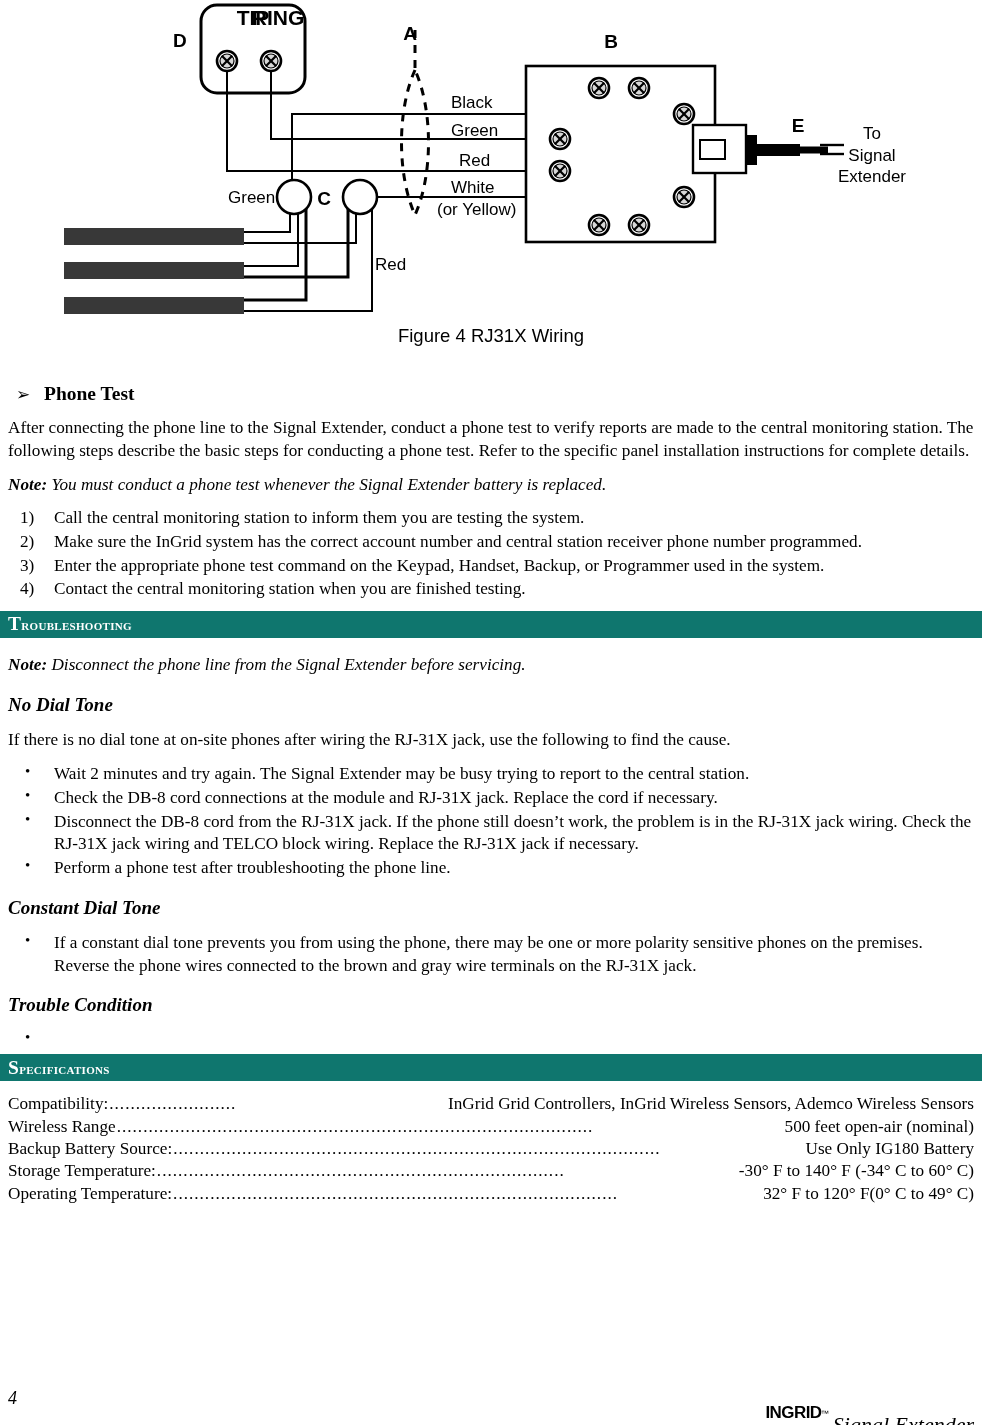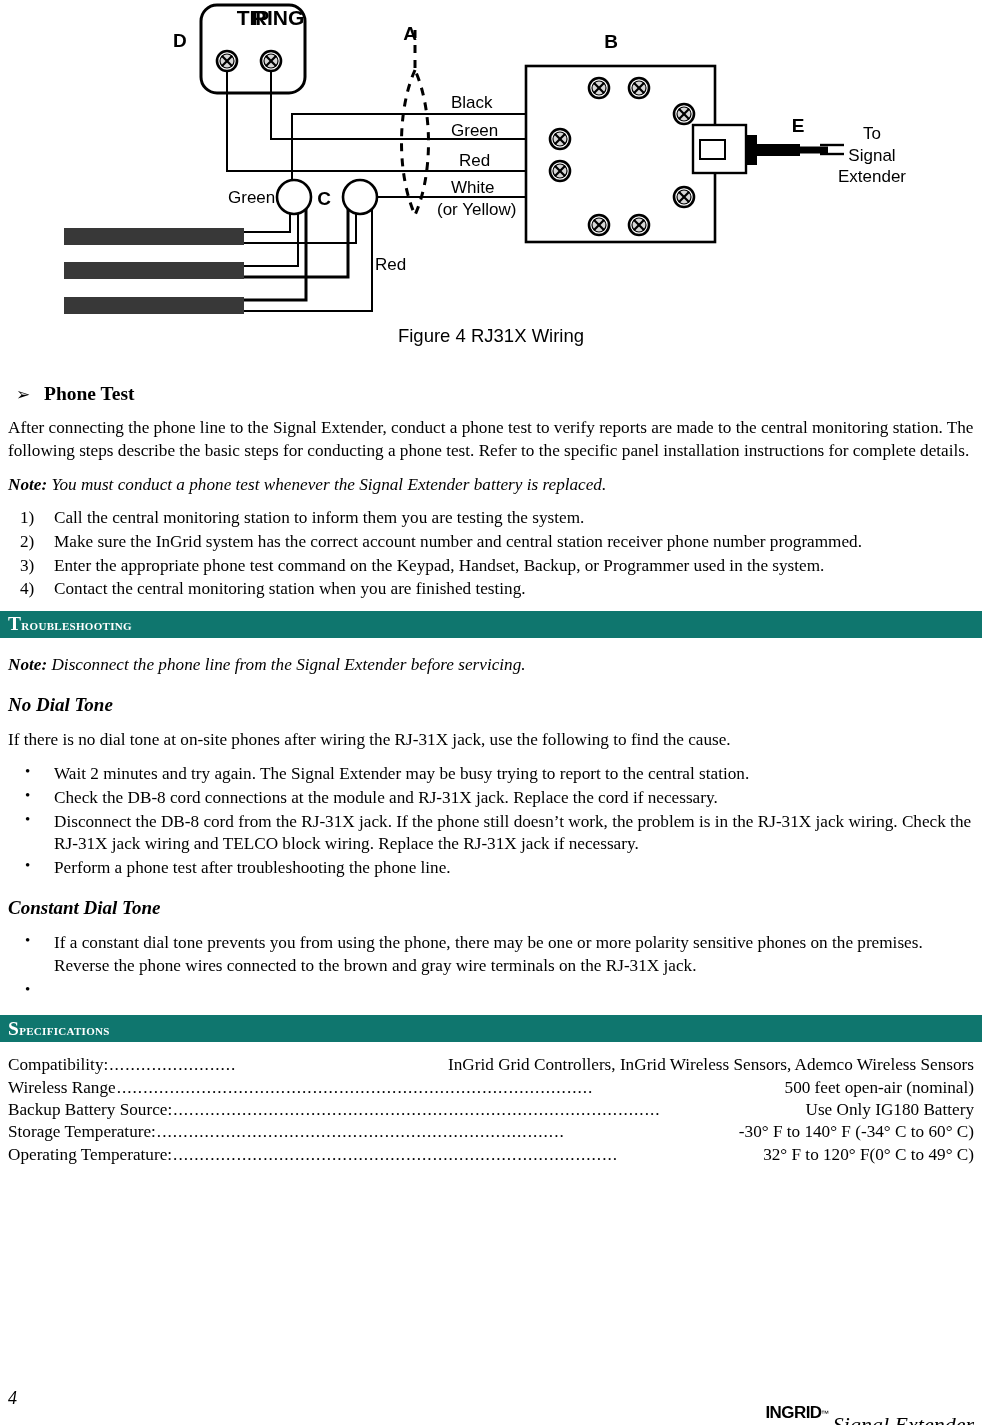--- a/index.html
+++ b/index.html
@@ -380,20 +380,21 @@
     </ul>
 
     <h3 class="sub-italic">Constant Dial Tone</h3>
     <ul class="bullets">
       <li>
         <span class="dot">•</span>
         <span>If a constant dial tone prevents you from using the phone, there may be one or more polarity sensitive phones on the premises. Reverse the phone wires connected to the brown and gray wire terminals on the RJ-31X jack.</span>
       </li>
     </ul>
 
+    <h3 class="sub-italic">Trouble Condition</h3>
     <ul class="bullets">
       <li>
         <span class="dot">•</span>
       </li>
     </ul>
 
     <div class="section-bar" style="margin-top:38px;">
       <span class="bar-text">Specifications</span>
     </div>
 

